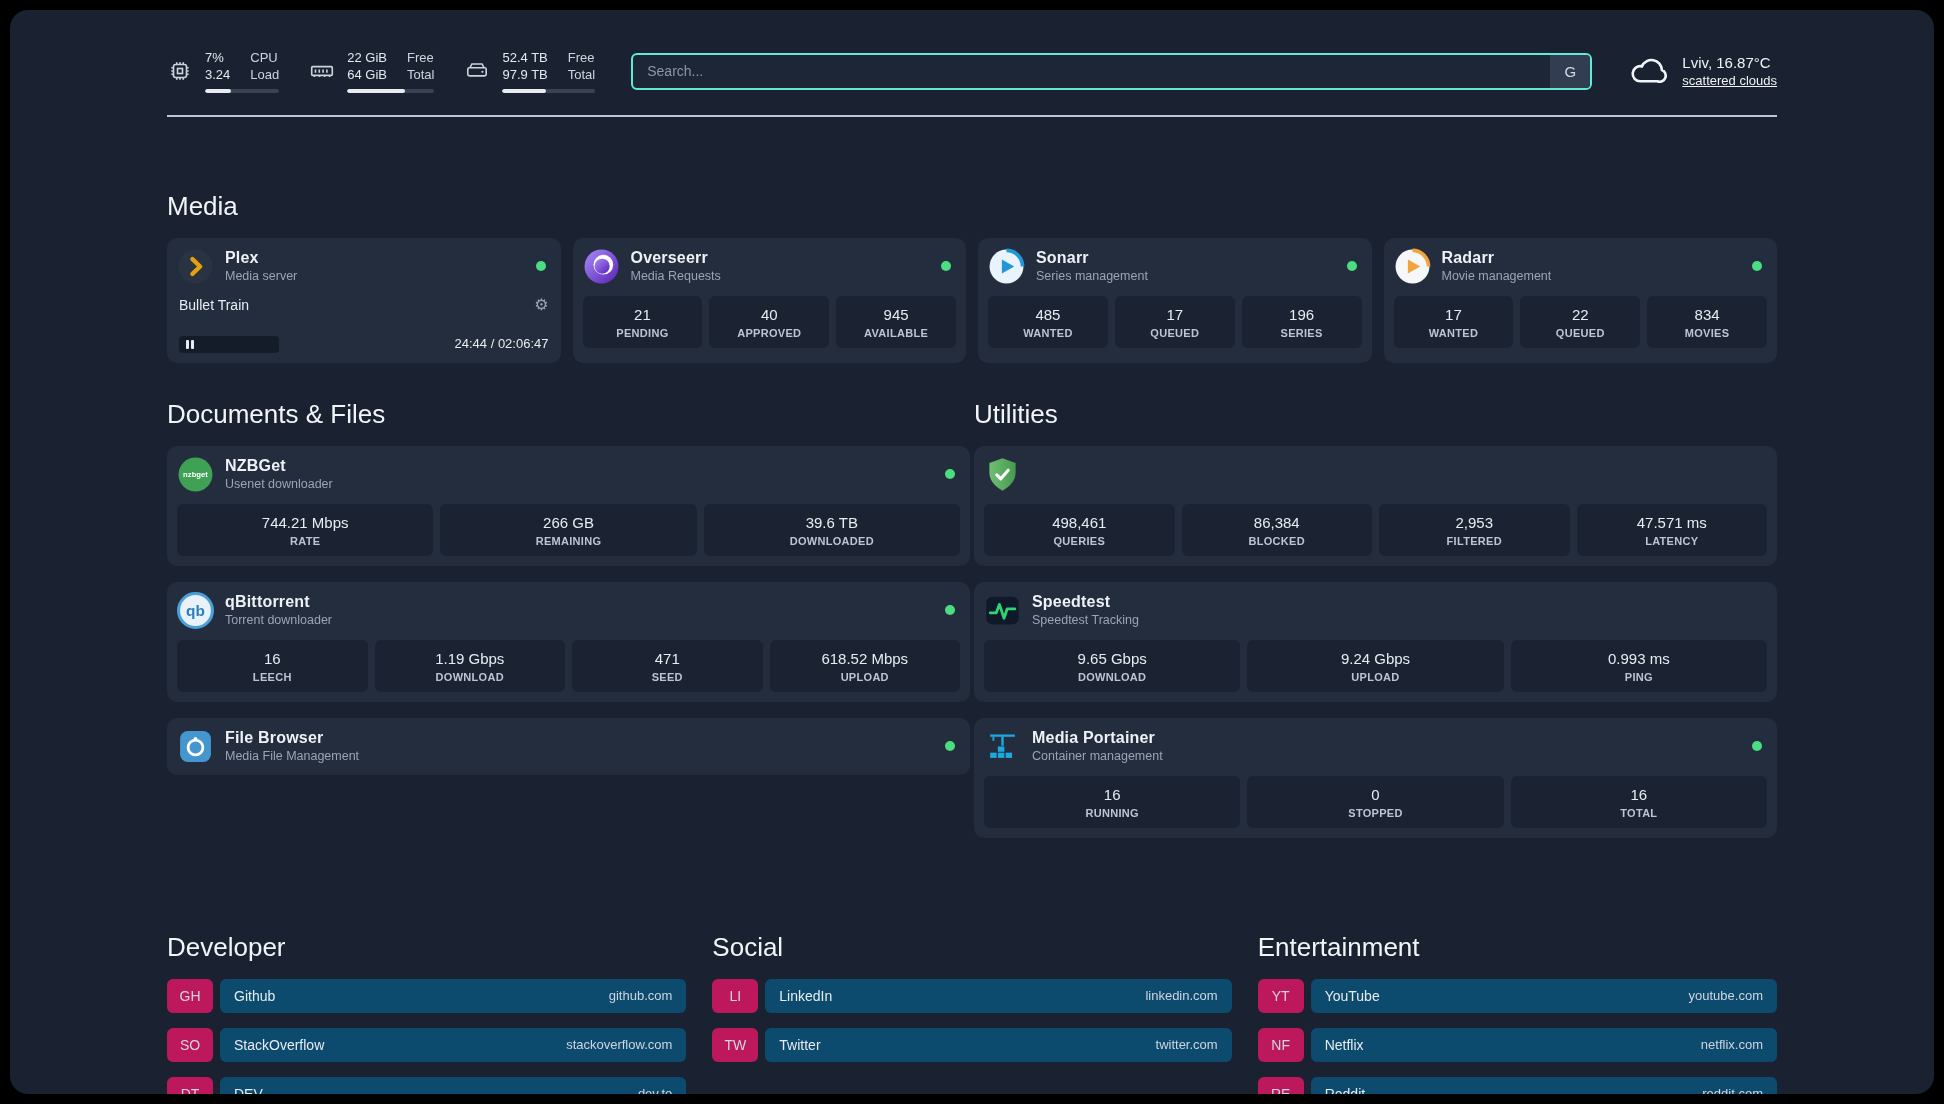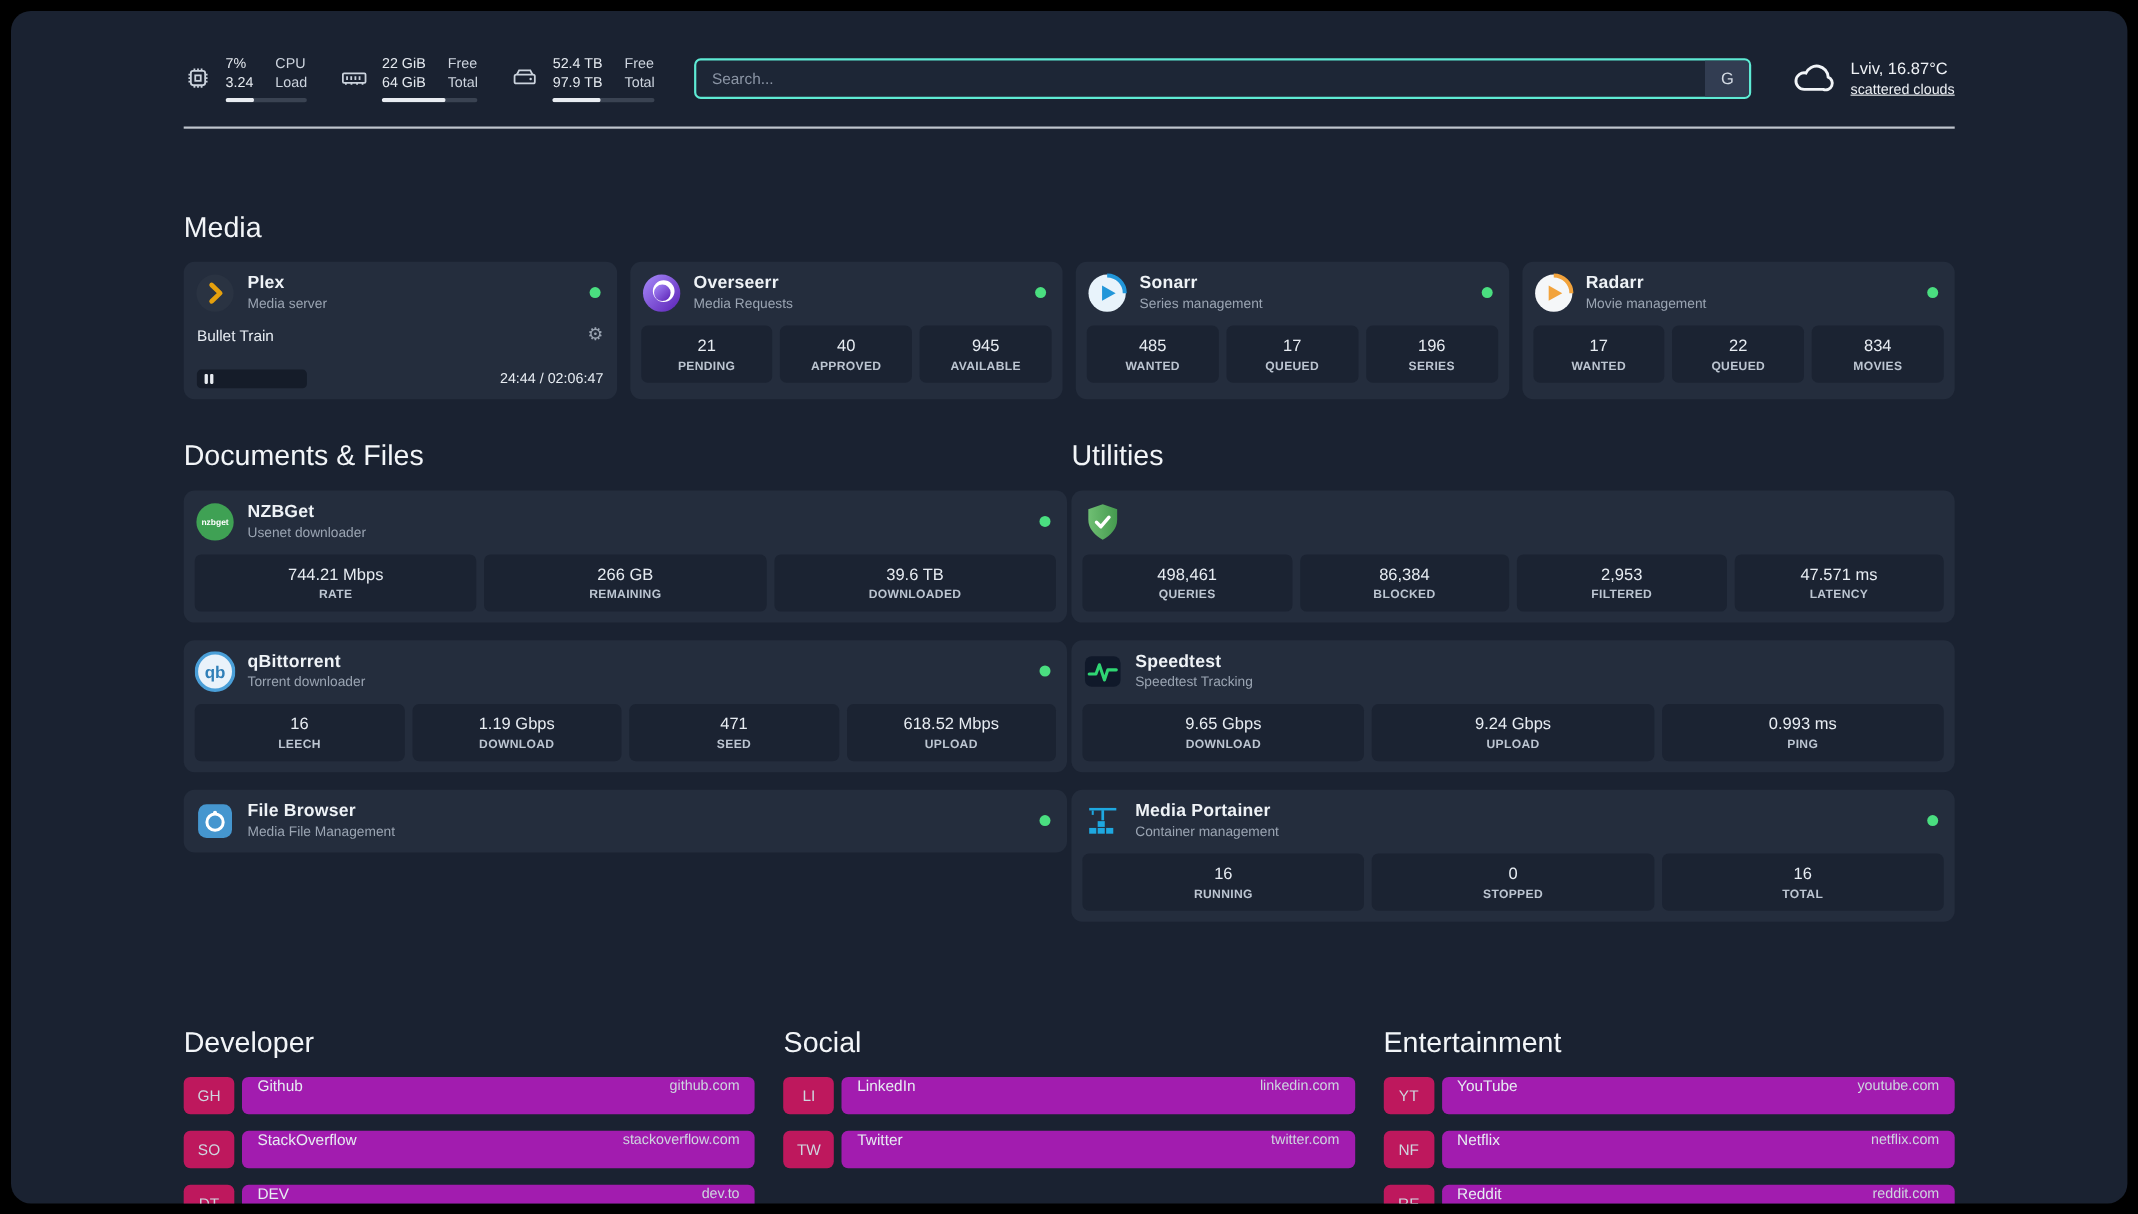--- a/index.html
+++ b/index.html
@@ -60,21 +60,21 @@
   .gear { color:#9aa4b2; font-size:16px; cursor:pointer; line-height:1; }
   .player-bottom { display:flex; justify-content:space-between; margin-top:23px; padding:0 2px; }
   .player-progress { width:100px; height:17px; background:#151c29; border-radius:4px; display:flex; align-items:center; padding-left:7px; gap:2px; cursor:pointer; }
   .pause-bar { width:3px; height:9px; background:#e8ecf1; border-radius:1px; }
   .player-time { font-size:13px; color:#e7ecf2; }
 
   
   .bottom-grid { display:grid; grid-template-columns:repeat(3,1fr); gap:26px; margin-top:78px; padding-bottom:30px; }
   .bookmark-row { display:flex; gap:7px; margin-bottom:15px; cursor:pointer; }
   .bm-abbr { width:46px; height:34px; background:#be185d; border-radius:6px; display:flex; align-items:center; justify-content:center; font-size:14px; color:#cfd6df; flex:0 0 46px; }
-  .bm-bar { flex:1; height:34px; background:#a21caf; border-radius:6px; display:flex; justify-content:space-between; padding:0 14px; }
+  .bm-bar { flex:1; height:34px; background:#0c4a6e; border-radius:6px; display:flex; align-items:center; justify-content:space-between; padding:0 14px; }
   .bm-name { font-size:14px; color:#e7ecf2; }
   .bm-url { font-size:13px; color:#ced5df; }
 </style>
 </head>
 <body>
 
 <div class="app">
 <div class="container">
 
   <header class="topbar">

